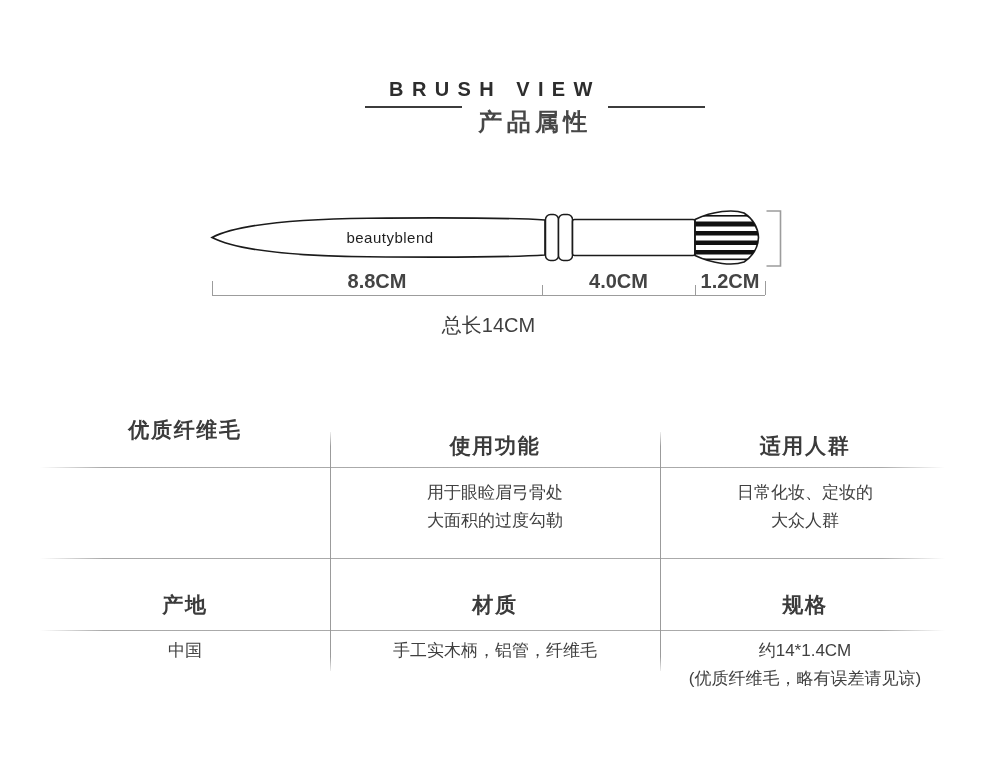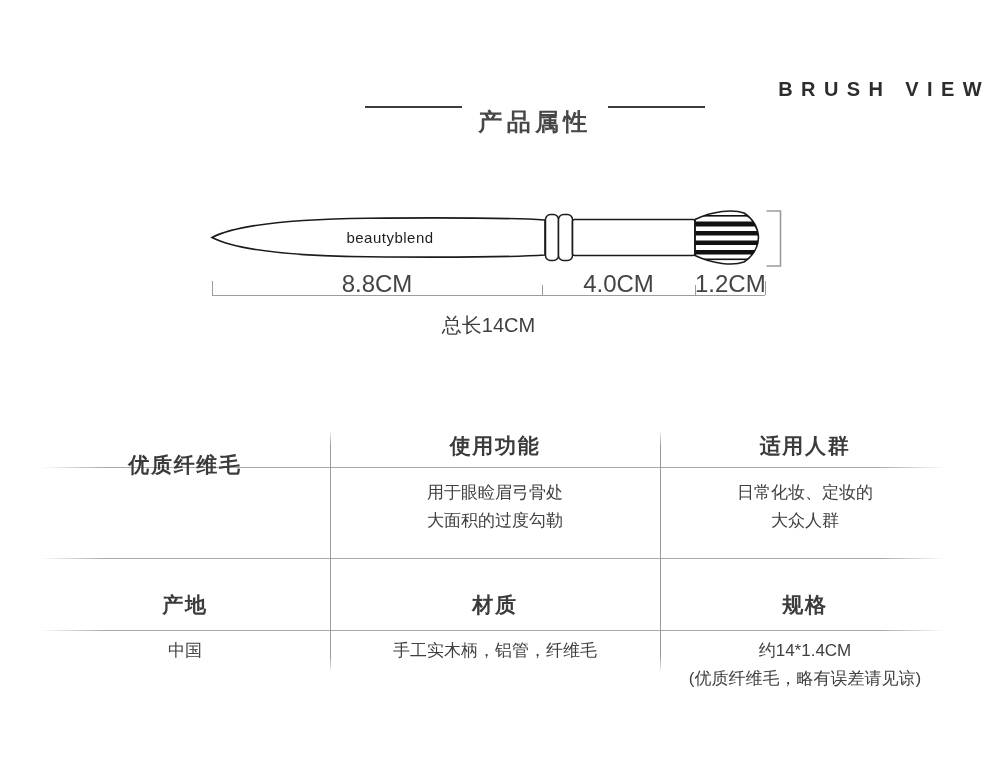--- a/index.html
+++ b/index.html
@@ -1,33 +1,33 @@
 <!DOCTYPE html>
 <html><head>
 <meta charset="utf-8">
 <style>
   html,body{margin:0;padding:0;background:#fff;}
   body{font-family:"Liberation Sans","DejaVu Sans",sans-serif;color:#3f3f3f;}
   .page{position:relative;width:990px;height:772px;background:#ffffff;overflow:hidden;margin:0 auto;}
 
   
-  .title-en{position:absolute;left:0;top:78px;width:990px;text-align:right;
+  .title-en{position:absolute;left:0;top:78px;width:990px;text-align:center;
     font-size:20px;font-weight:bold;letter-spacing:0.42em;color:#2d2d2d;}
   .subtitle-row{position:absolute;left:0;top:106px;width:990px;height:32px;
     display:flex;align-items:flex-start;justify-content:center;gap:16px;padding-left:40px;}
   .subtitle-line{width:97px;height:2px;background:#3c3c3c;}
   .subtitle-zh{font-size:24px;font-weight:bold;color:#474747;letter-spacing:0.18em;}
 
   
   .brush-svg{position:absolute;left:198px;top:202px;}
   .bristle-width-label{position:absolute;left:788px;top:226px;font-size:20px;color:#3f3f3f;white-space:nowrap;}
 
   .dim-line{position:absolute;left:212px;top:295px;width:553px;height:1px;background:#9c9c9c;}
   .dim-tick{position:absolute;width:1px;background:#9c9c9c;}
-  .dim-label{position:absolute;top:270px;height:24px;text-align:center;font-size:24px;color:#444;}
+  .dim-label{position:absolute;top:270px;height:24px;text-align:center;font-size:20px;color:#444;font-weight:bold;}
   .total-label{position:absolute;left:212px;top:312px;width:553px;text-align:center;
     font-size:20px;color:#3f3f3f;}
 
   
   .h-rule{position:absolute;left:40px;width:905px;height:1px;
     background:linear-gradient(to right,rgba(165,165,165,0) 0%,rgba(165,165,165,0.95) 7%,rgba(165,165,165,0.95) 93%,rgba(165,165,165,0) 100%);}
   .v-rule{position:absolute;top:432px;width:1px;height:239px;
     background:linear-gradient(to bottom,rgba(150,150,150,0.15) 0%,rgba(150,150,150,0.95) 6%,rgba(150,150,150,0.95) 94%,rgba(150,150,150,0.15) 100%);}
 
   .cell{position:absolute;text-align:center;}
@@ -92,21 +92,21 @@
   <div class="dim-label" style="left:695px;width:70px;">1.2CM</div>
 
   <div class="total-label">总长14CM</div>
 
   <div class="h-rule" style="top:467px;"></div>
   <div class="h-rule" style="top:558px;"></div>
   <div class="h-rule" style="top:630px;"></div>
   <div class="v-rule" style="left:330px;"></div>
   <div class="v-rule" style="left:660px;"></div>
 
-  <div class="cell cell-r1" style="left:40px;top:444px;width:290px;">
+  <div class="cell cell-r1" style="left:40px;top:409px;width:290px;">
     <div class="cell-header">优质纤维毛</div>
   </div>
   <div class="cell cell-r1" style="left:330px;top:425px;width:330px;">
     <div class="cell-header">使用功能</div>
     <div class="cell-body">
       <div>用于眼睑眉弓骨处</div>
       <div>大面积的过度勾勒</div>
     </div>
   </div>
   <div class="cell cell-r2" style="left:40px;top:580px;width:290px;">

